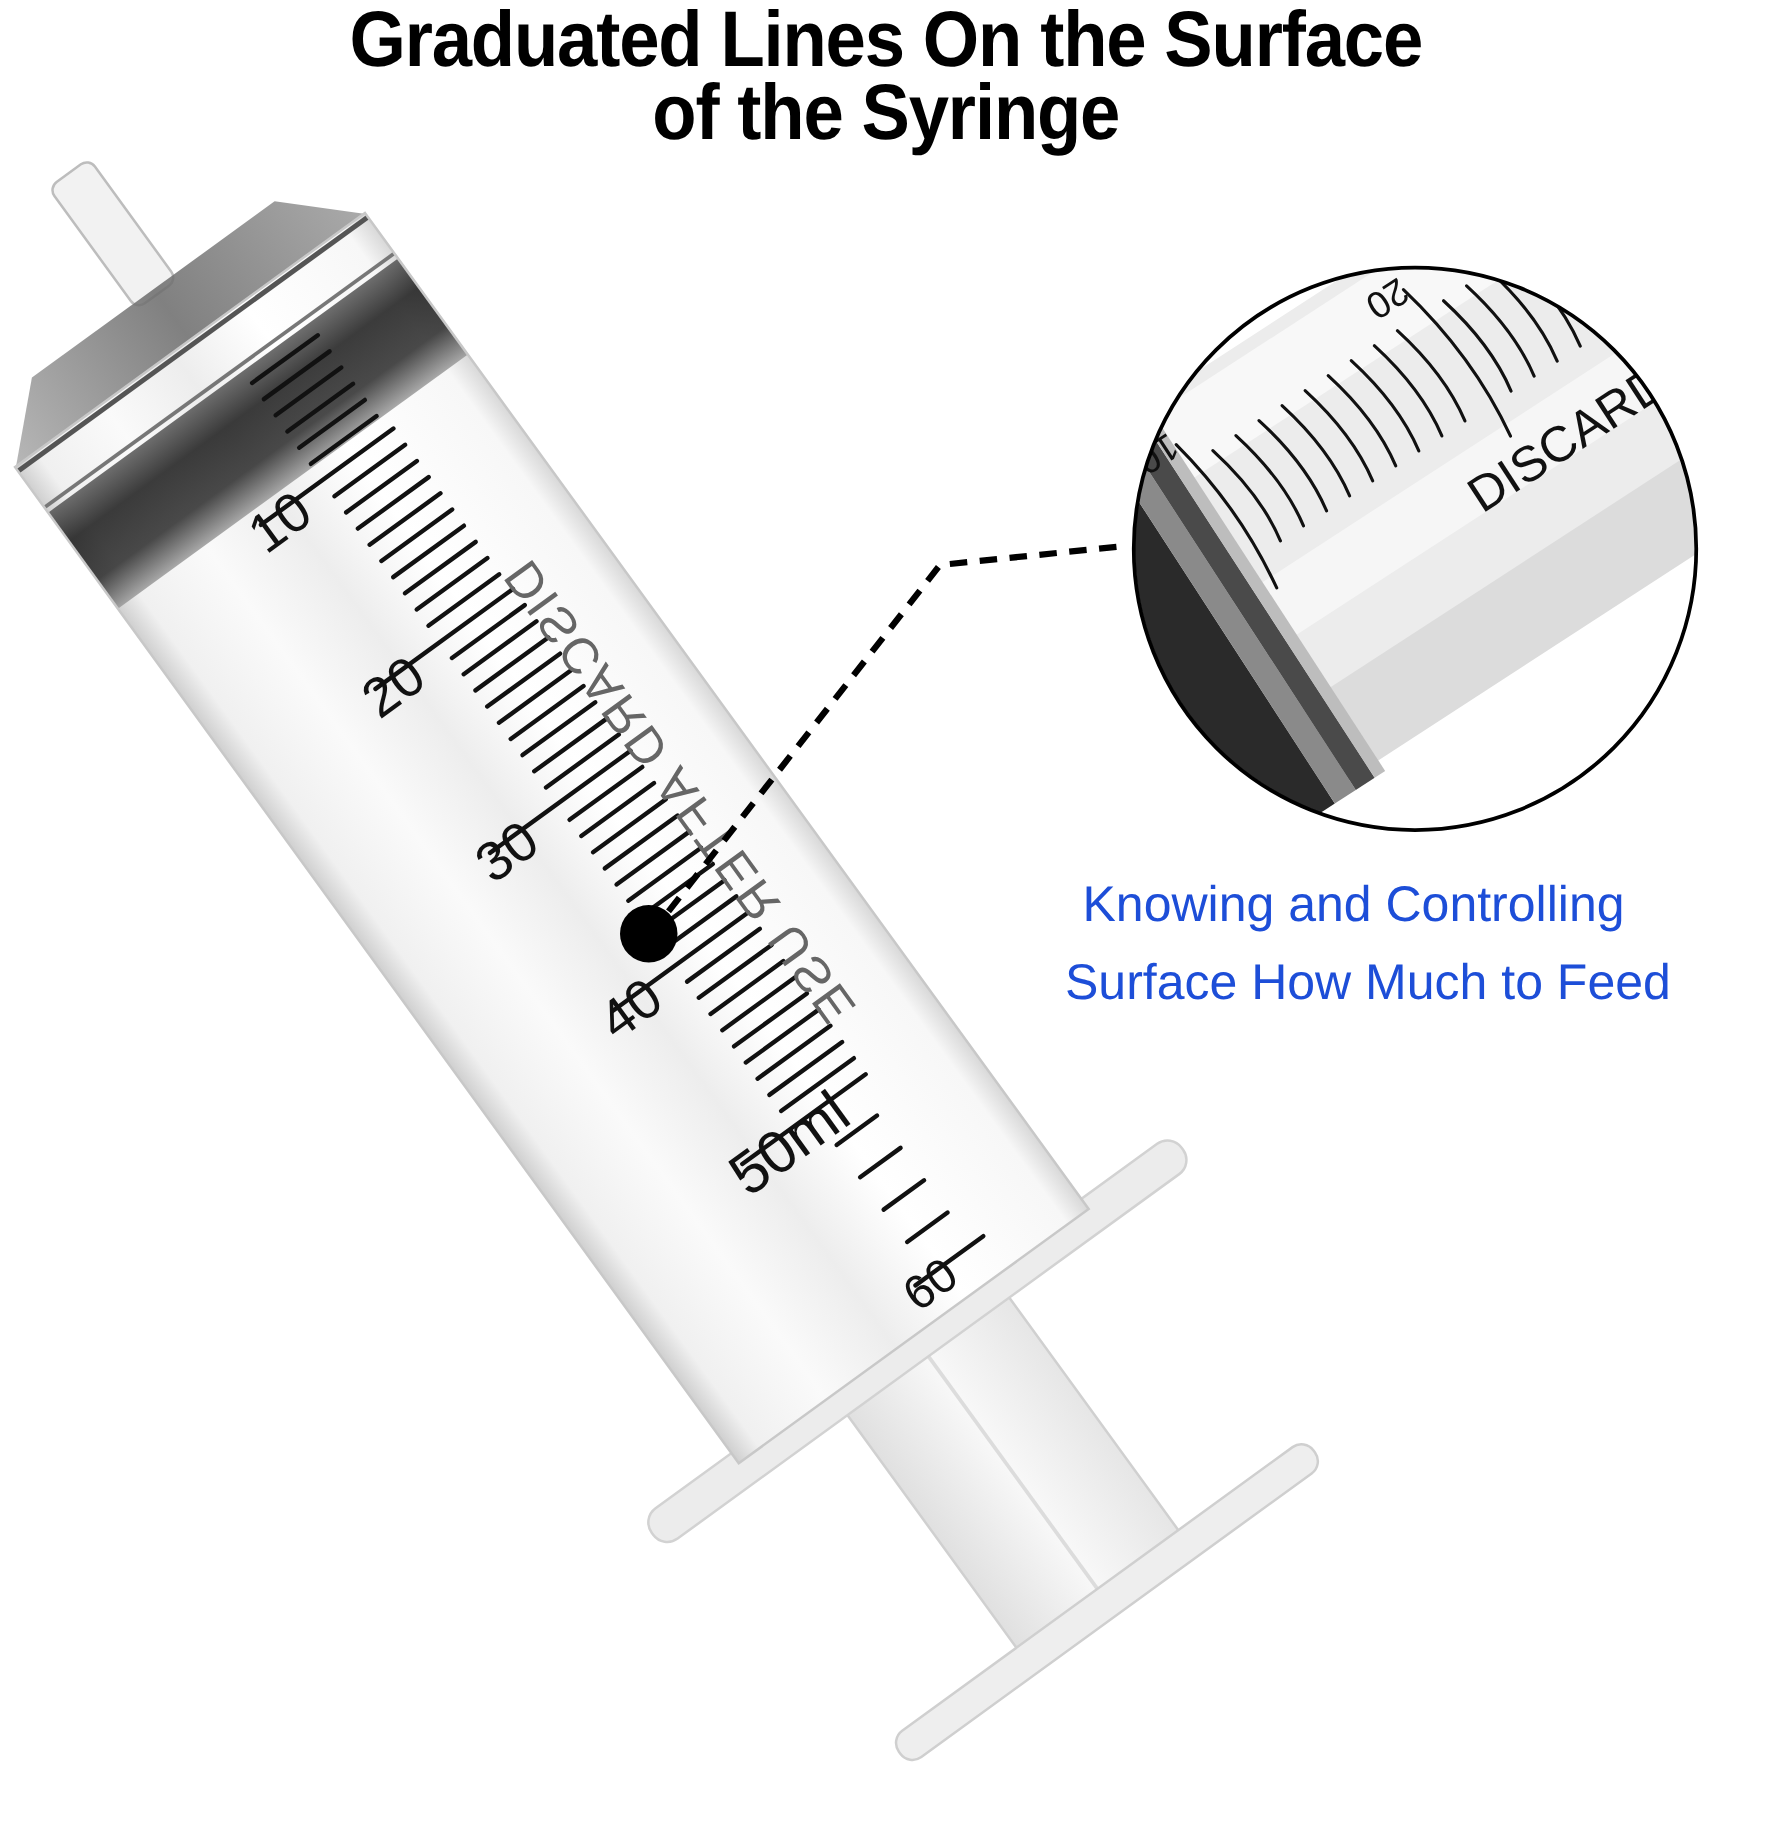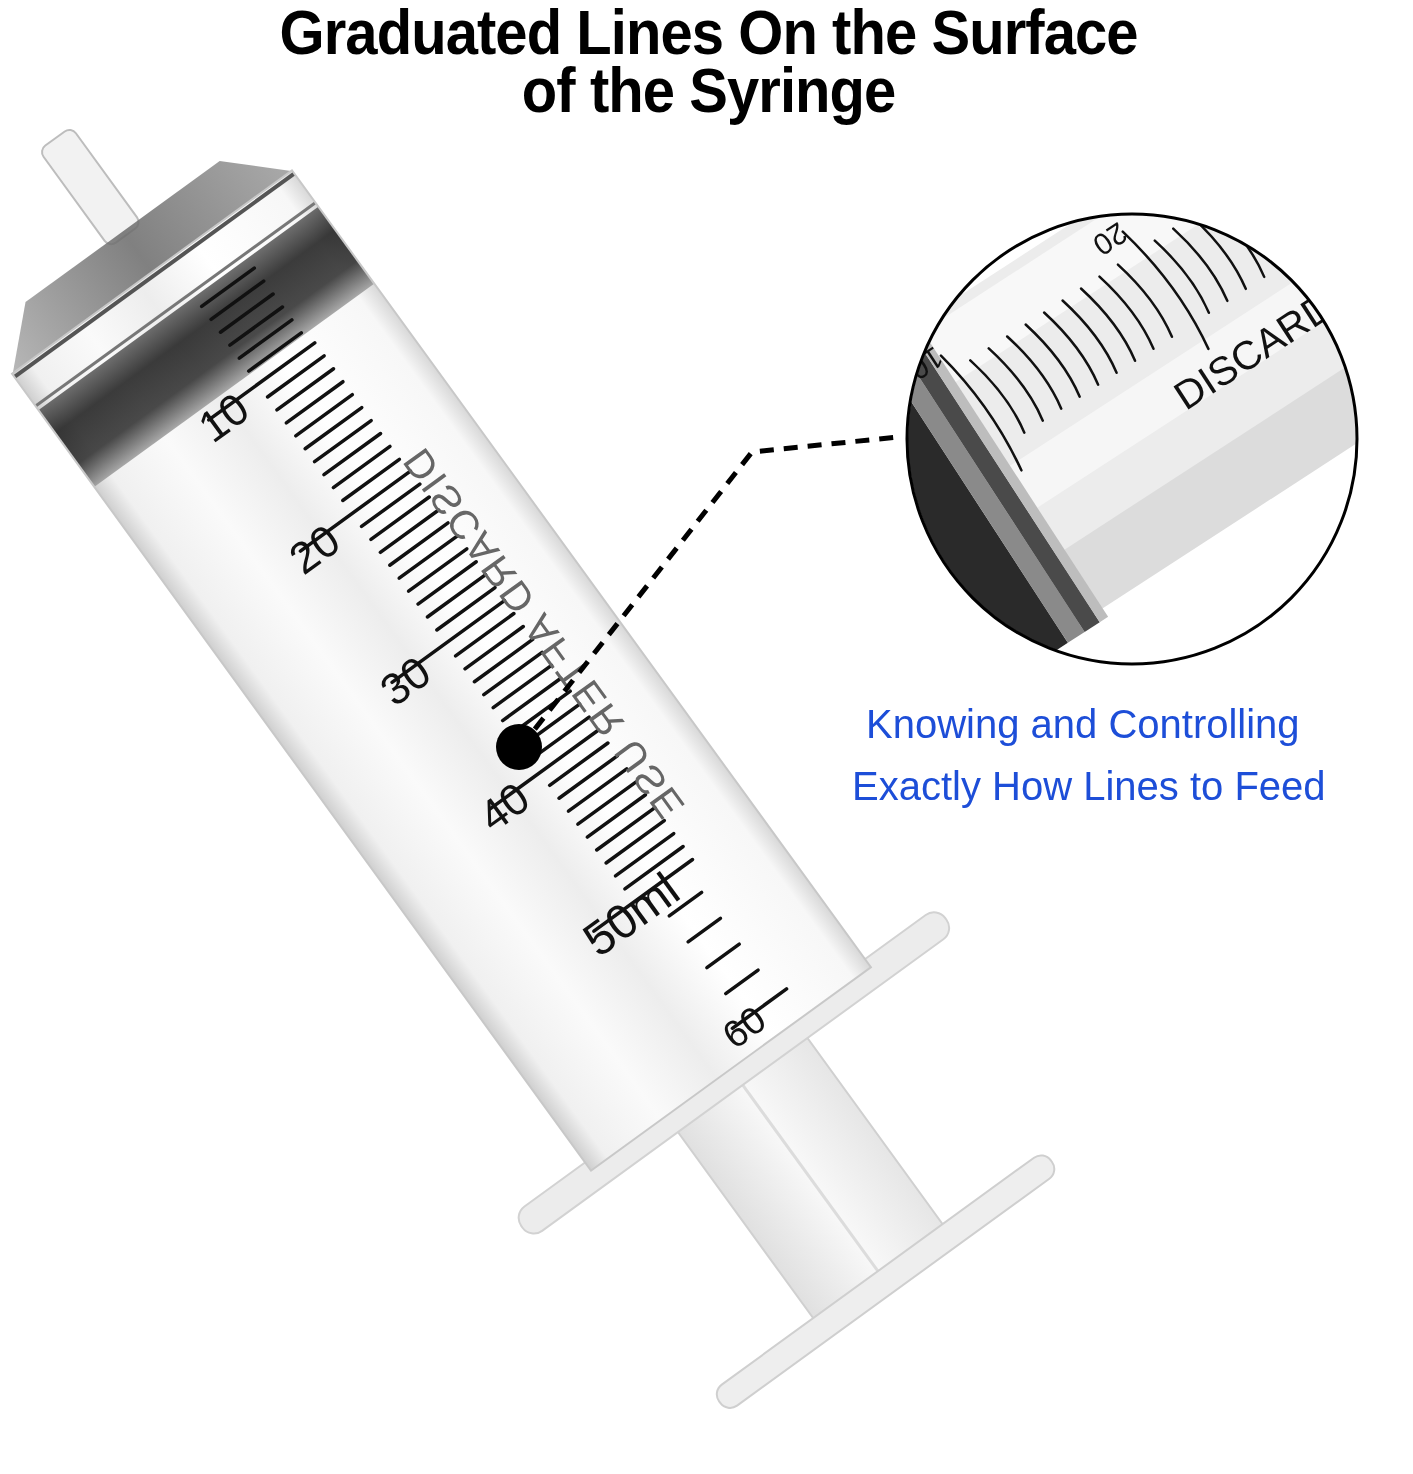--- a/index.html
+++ b/index.html
@@ -202,14 +202,14 @@
 
         <text class="tick-label" font-size="40" transform="translate(215,10)">DISCARD AFT</text>
       </g>
     </g>
     <circle cx="1132" cy="439" r="225" fill="none" stroke="#000" stroke-width="3"></circle>
   </g>
 </svg>
 
 <div class="caption">
   <span class="c1">Knowing and Controlling</span>
-  <span class="c2">Exactly How Lines to Feed</span>
+  <span class="c2">Surface How Much to Feed</span>
 </div>
 
 </body></html>

